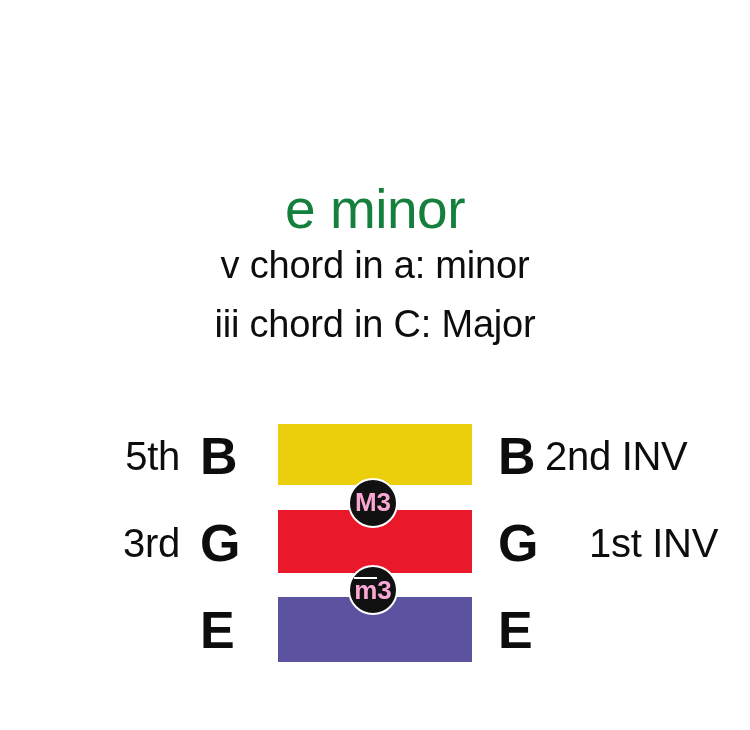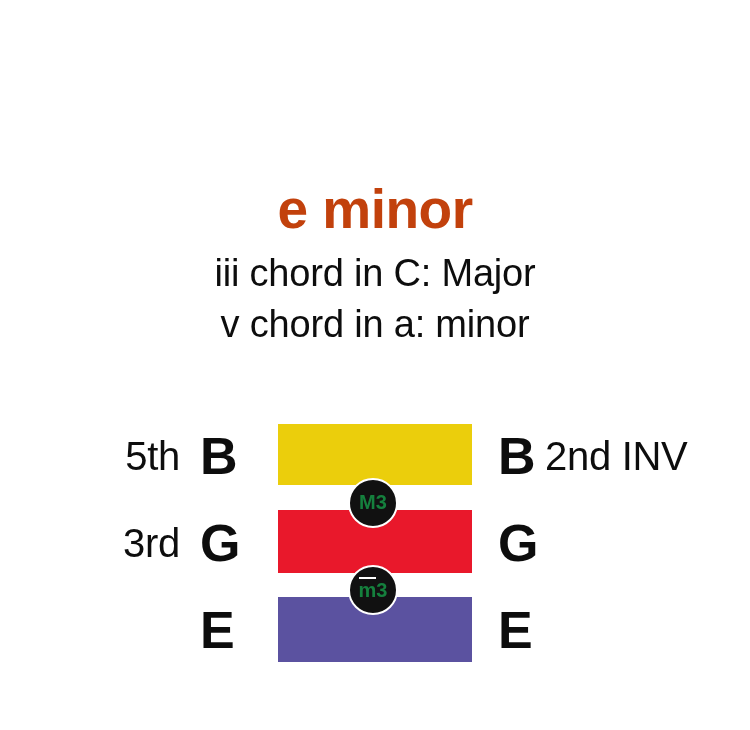--- a/index.html
+++ b/index.html
@@ -29,25 +29,25 @@
   
   .heading {
     position: absolute;
     left: 0;
     top: 178px;
     width: 750px;
     text-align: center;
   }
   .chord-title {
     font-size: 55px;
-    font-weight: 700;
+    font-weight: 400;
     letter-spacing: -0.5px;
     line-height: 62px;
     margin: 0;
-    color: #c2410c;
+    color: #15803d;
   }
   .chord-subtitle {
     font-size: 38px;
     font-weight: 400;
     line-height: 51px;
     margin: 0;
     color: #0d0d0d;
     letter-spacing: -0.2px;
   }
   .sub-1 { margin-top: 8px; }
@@ -118,66 +118,67 @@
     border-radius: 50%;
     background: #0d0d0d;
     color: #ffffff;
     display: flex;
     align-items: center;
     justify-content: center;
     box-sizing: border-box;
     border: 2px solid #ffffff;
   }
   .badge-text {
-    font-size: 20px;
+    font-size: 26px;
     font-weight: 700;
     line-height: 23px;
     letter-spacing: 0px;
-    color: #15803d;
+    color: #f9a8d4;
     display: inline-block;
     transform: translateY(-1px);
   }
   .badge-m3  { top: 70px; }
   .badge-mm3 { top: 157px; }
   .overline {
     display: inline-block;
     border-top: 2px solid #ffffff;
     line-height: 22px;
     padding-top: 0px;
   }
 </style>
 </head>
 <body style="background: rgb(255, 255, 255);">
 
 <div id="stage">
 
   <div class="heading">
     <div class="chord-title">e minor</div>
+    <div class="chord-subtitle">v chord in a: minor</div>
     <div class="chord-subtitle sub-1">iii chord in C: Major</div>
-    <div class="chord-subtitle">v chord in a: minor</div>
   </div>
 
   <div class="chord-area">
 
     <div class="bar bar-5th" style="background: rgb(235, 206, 12);"></div>
     <div class="bar bar-3rd" style="background: rgb(233, 24, 43);"></div>
     <div class="bar bar-root" style="background: rgb(91, 82, 160);"></div>
 
     <div class="row-label deg r1">5th</div>
     <div class="row-label deg r2">3rd</div>
 
     <div class="row-note note-left r1n">B</div>
     <div class="row-note note-left r2n">G</div>
     <div class="row-note note-left r3n">E</div>
 
     <div class="row-note note-right r1n">B</div>
     <div class="row-note note-right r2n">G</div>
     <div class="row-note note-right r3n">E</div>
 
     <div class="row-label inv r1">2nd INV</div>
+    <div class="row-label inv r2">1st INV</div>
 
     <div class="badge badge-m3" style="background: rgb(17, 17, 17);">
       <span class="badge-text">M3</span>
     </div>
 
     <div class="badge badge-mm3" style="background: rgb(17, 17, 17);">
       <span class="badge-text"><span class="overline">m</span><span>3</span></span>
     </div>
 
   </div>

